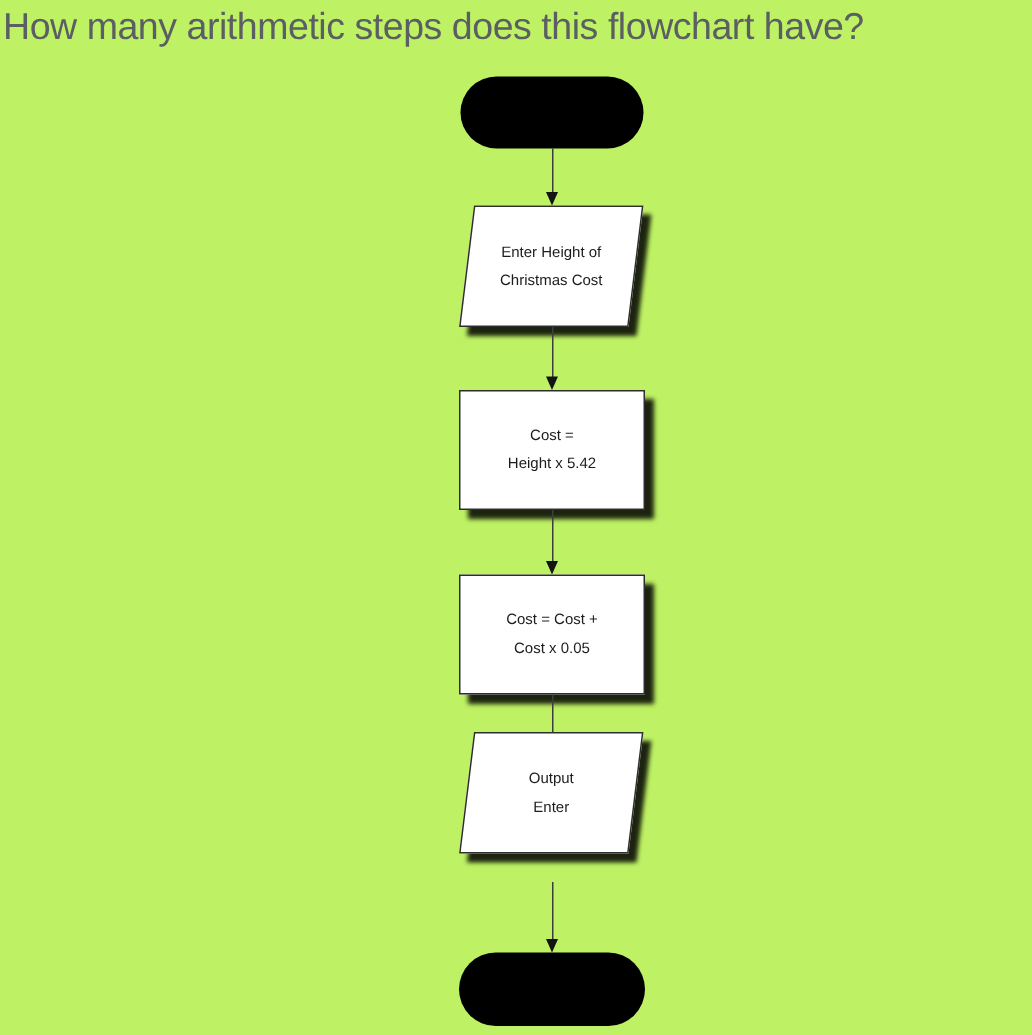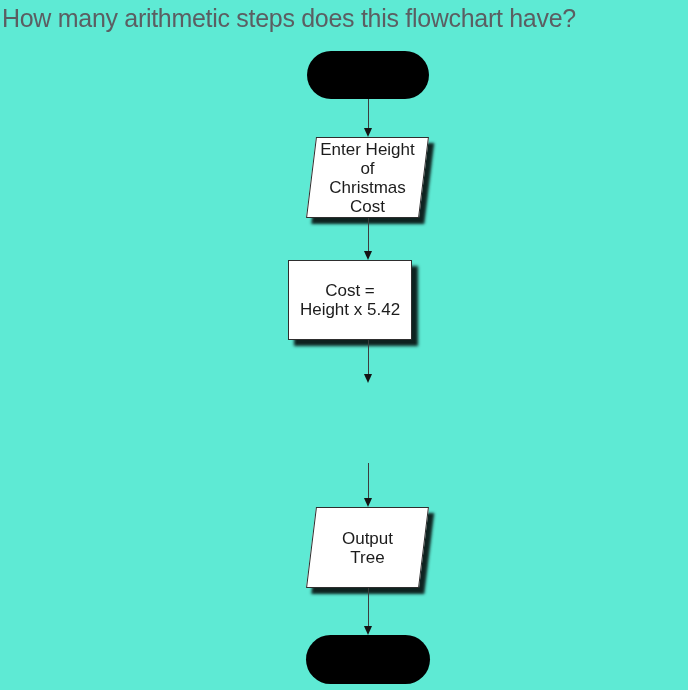--- a/index.html
+++ b/index.html
@@ -1,20 +1,20 @@
 <!DOCTYPE html>
 <html><head>
 <meta charset="utf-8">
 <style>
   html, body { margin: 0; padding: 0; background: #ffffff; }
   .screen {
     position: relative;
     width: 688px;
     height: 690px;
-    background: #5eead4;
+    background: #bef264;
     overflow: hidden;
     font-family: "Liberation Sans", sans-serif;
   }
   .question {
     position: absolute;
     left: 2px;
     top: 3px;
     margin: 0;
     font-size: 25px;
     font-weight: 300;
@@ -31,21 +31,21 @@
     border-radius: 25px;
   }
 
   
   .node {
     position: absolute;
     display: flex;
     align-items: center;
     justify-content: center;
     text-align: center;
-    font-size: 17px;
+    font-size: 10px;
     line-height: 19px;
     color: #1c1c1c;
   }
   .node .bg {
     position: absolute;
     inset: 0;
     background: #ffffff;
     border: 1px solid #2e2e2e;
     box-shadow: 6px 6px 3px rgba(0,0,0,0.85);
     box-sizing: border-box;
@@ -96,44 +96,51 @@
         <span class="line">Enter Height of</span>
         <span class="line">Christmas Cost</span>
       </div>
     </div>
 
     <div class="connector" style="top:218px; height:42px;">
       <span class="cline"></span>
       <span class="ahead"></span>
     </div>
 
-    <div class="node rect" style="left:288px; top:260px; width:124px; height:80px;">
+    <div class="node rect" style="left:306px; top:260px; width:124px; height:80px;">
       <div class="bg"></div>
       <div class="label">
         <span class="line">Cost =</span>
         <span class="line">Height x 5.42</span>
       </div>
     </div>
 
     <div class="connector" style="top:340px; height:43px;">
       <span class="cline"></span>
       <span class="ahead"></span>
     </div>
 
+    <div class="node rect" style="left:306px; top:383px; width:124px; height:80px;">
+      <div class="bg"></div>
+      <div class="label">
+        <span class="line">Cost = Cost +</span>
+        <span class="line">Cost x 0.05</span>
+      </div>
+    </div>
 
     <div class="connector" style="top:463px; height:44px;">
       <span class="cline"></span>
       <span class="ahead"></span>
     </div>
 
-    <div class="node para" style="left:311px; top:507px; width:113px; height:81px;">
+    <div class="node para" style="left:311px; top:488px; width:113px; height:81px;">
       <div class="bg"></div>
       <div class="label">
         <span class="line">Output</span>
-        <span class="line">Tree</span>
+        <span class="line">Enter</span>
       </div>
     </div>
 
     <div class="connector" style="top:588px; height:47px;">
       <span class="cline"></span>
       <span class="ahead"></span>
     </div>
 
     <div class="pill" style="left:306px; top:635px; width:124px; height:49px;"></div>
 

